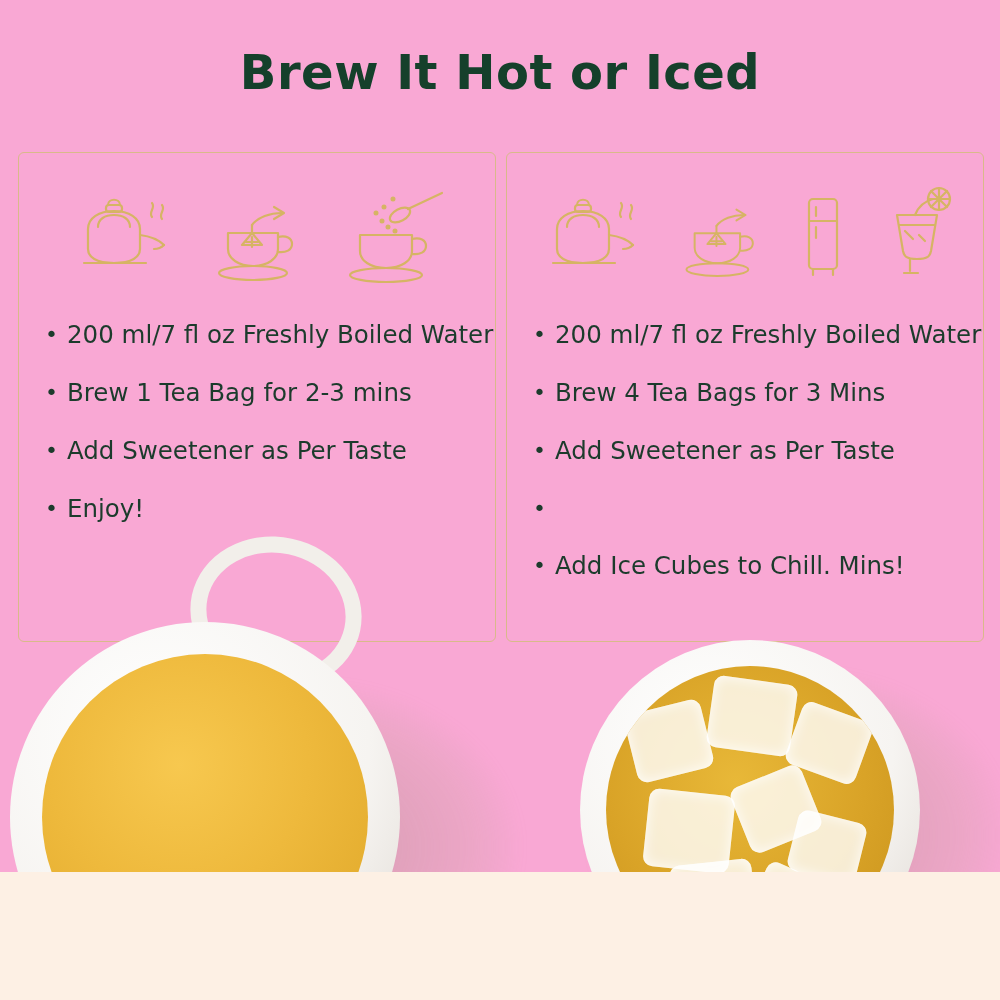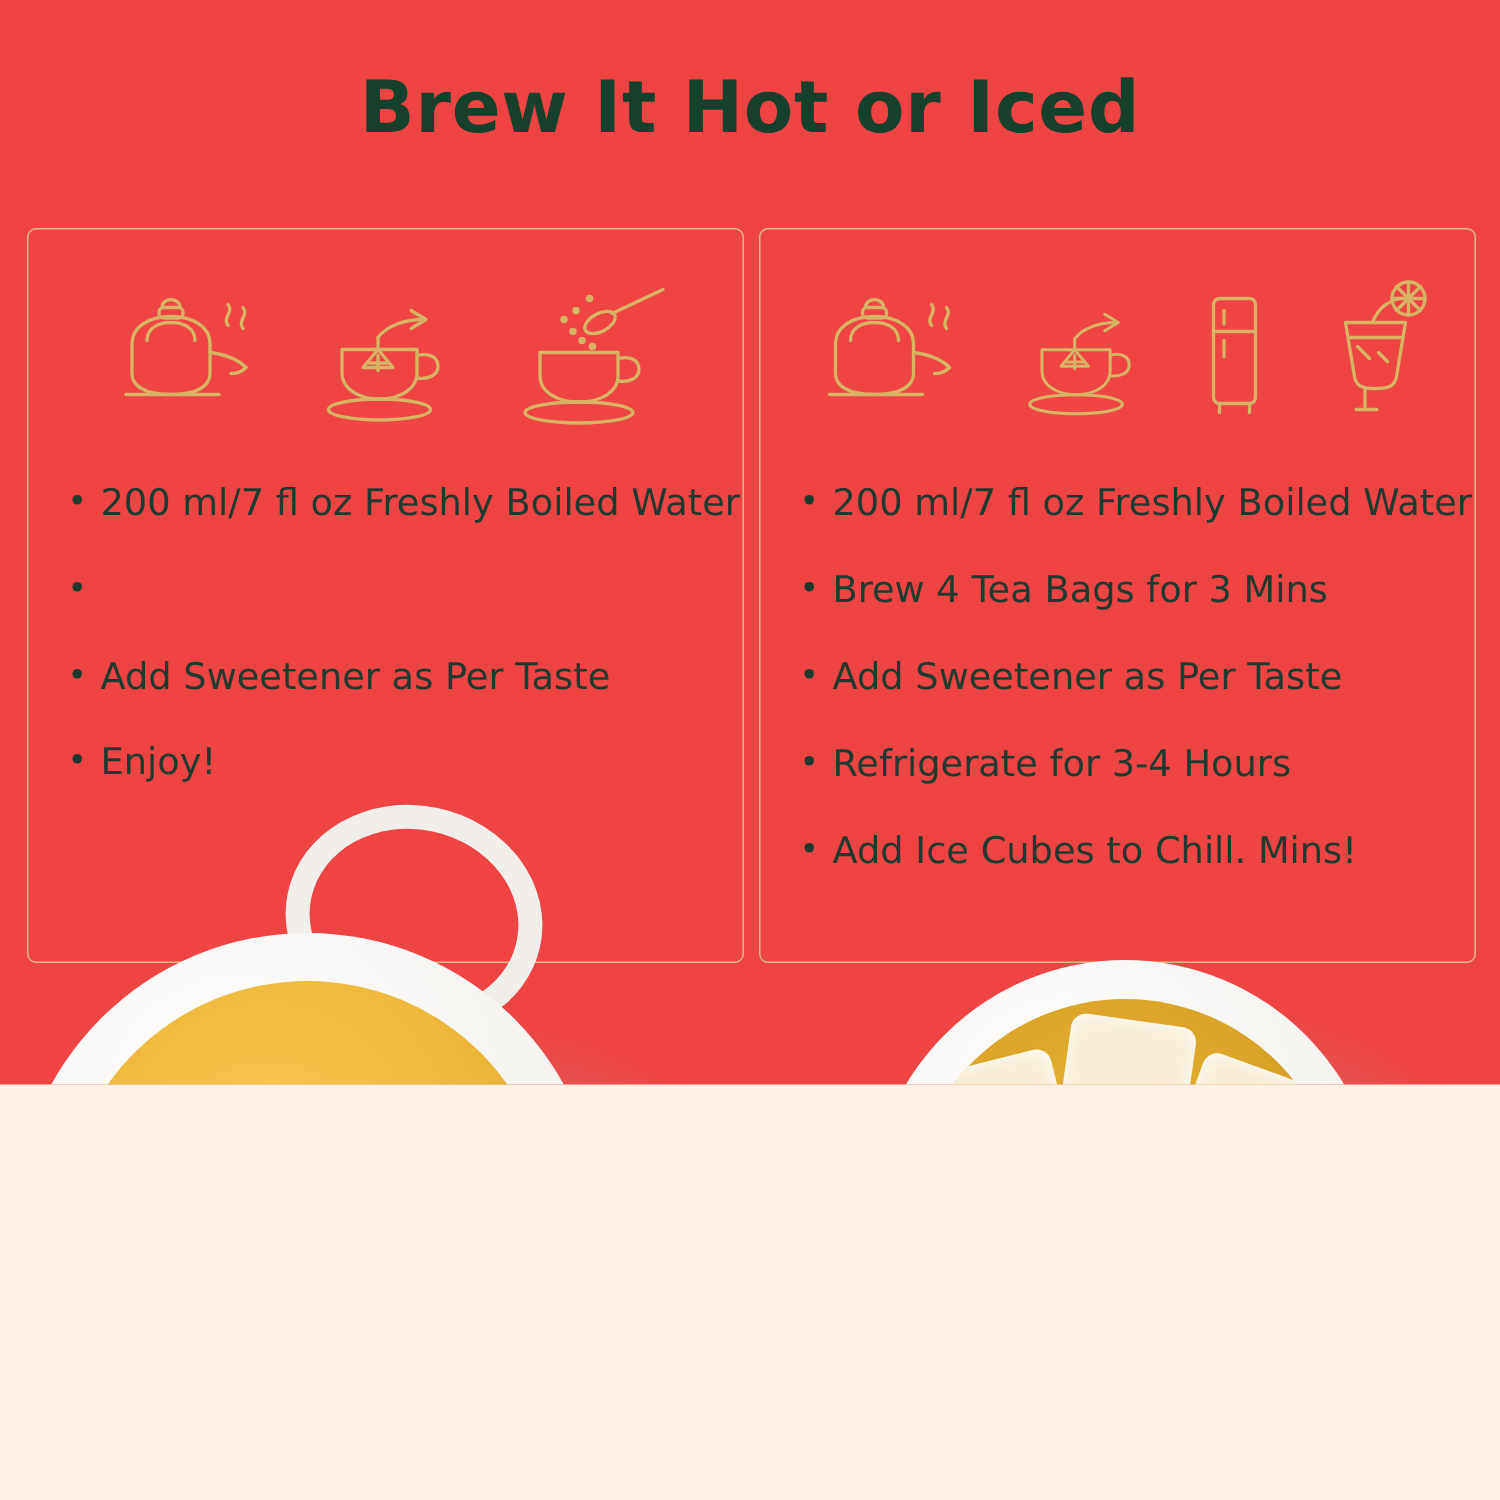--- a/index.html
+++ b/index.html
@@ -10,22 +10,22 @@
     width: 1000px;
     height: 1000px;
     background: #fdf0e4;
     font-family: "Liberation Sans", sans-serif;
     overflow: hidden;
     position: relative;
   }
   .page {
     position: relative;
     width: 1000px;
-    height: 723px;
-    background: #ef4444;
+    height: 872px;
+    background: #f9a8d4;
     overflow: hidden;
   }
 
   
   .title {
     position: absolute;
     top: 44px;
     left: 0;
     width: 1000px;
     text-align: center;
@@ -206,20 +206,21 @@
       </span>
     </div>
 
     <div class="steps">
       <div class="step">
         <span class="bullet">•</span>
         <span>200 ml/7 fl oz Freshly Boiled Water</span>
       </div>
       <div class="step">
         <span class="bullet">•</span>
+        <span>Brew 1 Tea Bag for 2-3 mins</span>
       </div>
       <div class="step">
         <span class="bullet">•</span>
         <span>Add Sweetener as Per Taste</span>
       </div>
       <div class="step">
         <span class="bullet">•</span>
         <span>Enjoy!</span>
       </div>
     </div>
@@ -286,21 +287,20 @@
       <div class="step">
         <span class="bullet">•</span>
         <span>Brew 4 Tea Bags for 3 Mins</span>
       </div>
       <div class="step">
         <span class="bullet">•</span>
         <span>Add Sweetener as Per Taste</span>
       </div>
       <div class="step">
         <span class="bullet">•</span>
-        <span>Refrigerate for 3-4 Hours</span>
       </div>
       <div class="step">
         <span class="bullet">•</span>
         <span>Add Ice Cubes to Chill. Mins!</span>
       </div>
     </div>
   </div>
 
   <div class="photo mug-hot">
     <div class="shadow-soft" style="left:120px; top:170px; width:420px; height:330px;"></div>

